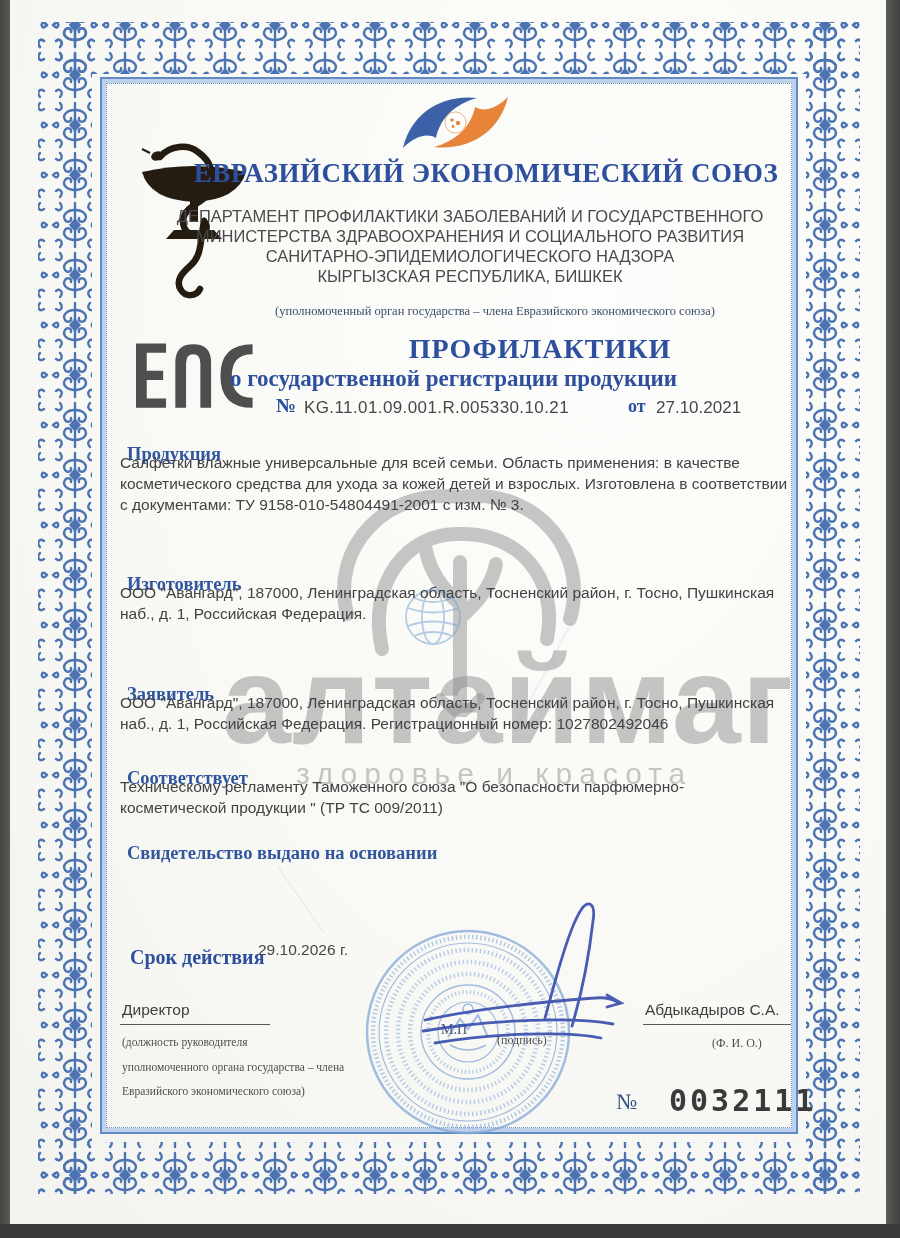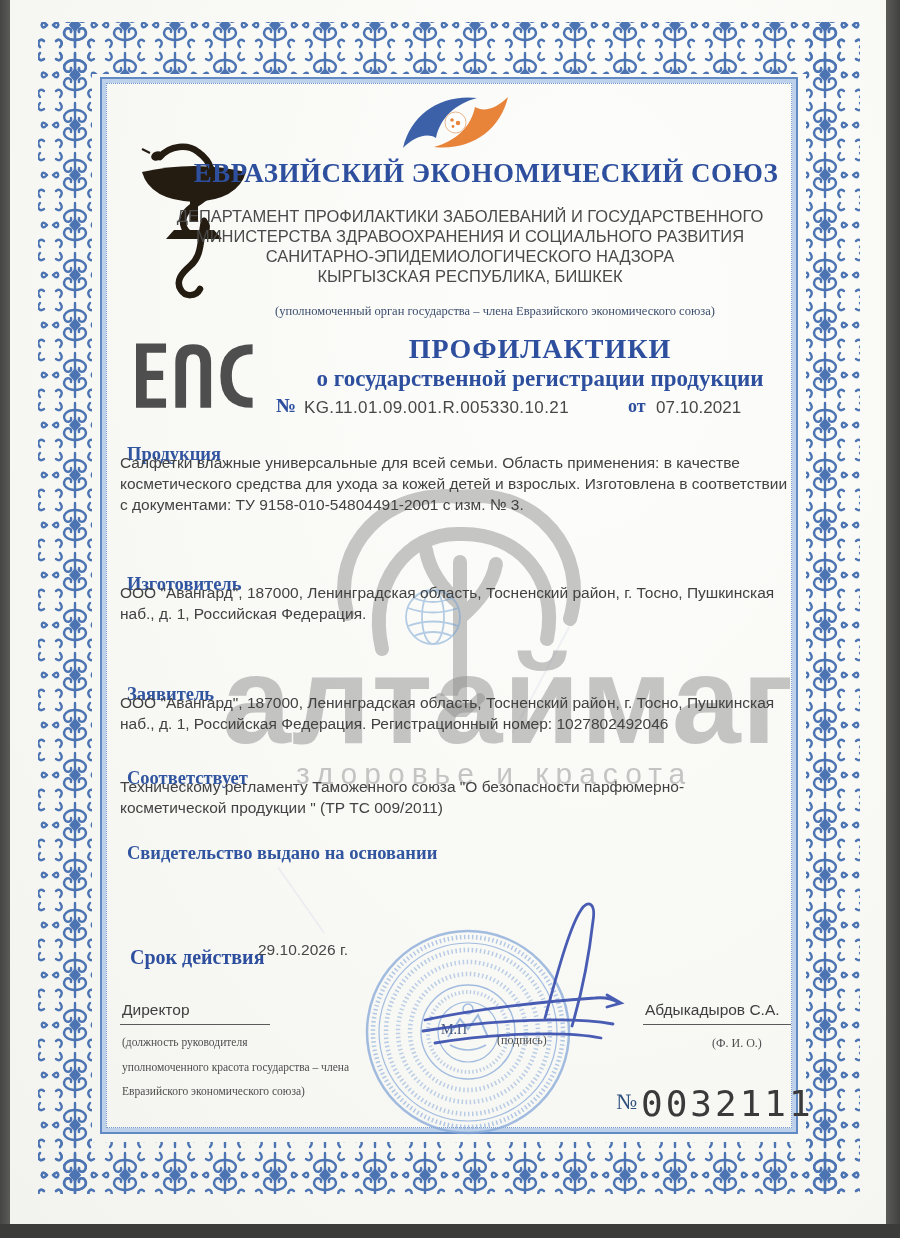--- a/index.html
+++ b/index.html
@@ -17,21 +17,21 @@
   .frame-inner{position:absolute;inset:0;border:4px solid #bdd1ea;}
   .frame-dots{position:absolute;inset:0;border:1px dotted #7096cd;}
   
   .union-title{left:180px;top:158px;width:612px;text-align:center;
      font-family:"Liberation Serif",serif;font-weight:bold;font-size:27px;color:#2d4f9e;letter-spacing:.5px;}
   .dept{left:140px;top:206px;width:660px;text-align:center;font-size:16.5px;line-height:20px;color:#4a4a4a;}
   .auth-note{left:180px;top:304px;width:630px;text-align:center;
      font-family:"Liberation Serif",serif;font-size:12.5px;color:#3c4e6d;}
   .cert-title{left:260px;top:333px;width:560px;text-align:center;
      font-family:"Liberation Serif",serif;font-weight:bold;font-size:28px;color:#2d4f9e;letter-spacing:1px;}
-  .cert-subtitle{left:230px;top:366px;width:620px;text-align:center;
+  .cert-subtitle{left:230px;top:366px;width:620px;
      font-family:"Liberation Serif",serif;font-weight:bold;font-size:23px;color:#2d4f9e;}
   .num-sign{left:276px;top:394px;font-family:"Liberation Serif",serif;font-weight:bold;font-size:20px;color:#2d4f9e;}
   .num-val{left:304px;top:398px;font-size:17px;color:#474747;letter-spacing:.4px;}
   .date-label{left:628px;top:396px;font-family:"Liberation Serif",serif;font-weight:bold;font-size:18px;color:#2d4f9e;}
   .date-val{left:656px;top:398px;font-size:17px;color:#474747;}
   
   .sec-h{left:127px;font-family:"Liberation Serif",serif;font-weight:bold;font-size:18.5px;color:#31559f;margin-top:8px;}
   .sec-b{left:120px;width:668px;font-size:15.5px;line-height:21px;color:#424242;}
   .h1{top:436px}.b1{top:452px}
   .h2{top:566px}.b2{top:582px}
@@ -44,21 +44,21 @@
   .pos-title{left:122px;top:1001px;font-size:15.5px;color:#3f3f3f;}
   .sig-line-left{left:120px;top:1024px;width:150px;border-bottom:1.5px solid #5a5a5a;}
   .sig-line-right{left:643px;top:1024px;width:148px;border-bottom:1.5px solid #5a5a5a;}
   .note{font-family:"Liberation Serif",serif;font-size:11.5px;color:#4e4e4e;}
   .n1{left:122px;top:1036px}.n2{left:122px;top:1061px}.n3{left:122px;top:1085px}
   .mp{left:441px;top:1022px;font-family:Liberation Serif, serif;font-size:14px;color:#44567a;}
   .sig-caption{left:497px;top:1033px;font-family:"Liberation Serif",serif;font-size:12px;color:#4e4e4e;}
   .fio-name{left:645px;top:1001px;font-size:15.5px;color:#3f3f3f;}
   .fio-caption{left:692px;top:1036px;font-family:"Liberation Serif",serif;font-size:12px;color:#4e4e4e;margin-left:20px;}
   .serial-sign{left:616px;top:1089px;font-family:"Liberation Serif",serif;font-size:22px;color:#31517f;}
-  .serial-num{left:641px;top:1083px;font-family:"DejaVu Sans Mono",monospace;font-size:36px;color:#3a3a3a;letter-spacing:3px;}
+  .serial-num{left:669px;top:1083px;font-family:"DejaVu Sans Mono",monospace;font-size:30px;color:#3a3a3a;letter-spacing:3px;font-weight:bold;}
   
   .wm-brand{left:222px;top:638px;font-size:124px;font-weight:bold;color:#8f8f8f;opacity:.5;letter-spacing:1px;line-height:1;white-space:nowrap;text-align:center;}
   .wm-tagline{left:296px;top:757px;font-size:30px;color:#b7b7b7;opacity:.8;letter-spacing:7px;white-space:nowrap;}
   .z-wm{z-index:2}.z-content{z-index:5}.z-stamp{z-index:4}.z-sig{z-index:6}.z-border{z-index:3}
 </style>
 </head>
 <body>
 
 <div class="page">
 
@@ -156,21 +156,21 @@
       <path d="M55,91 V27 Q55,2 80,2 Q105,2 105,27 V91 H90 V29 Q90,16 80,16 Q70,16 70,29 V91 Z"></path>
       <path d="M163,2 Q118,2 118,46 Q118,91 163,91 V77 Q134,77 134,46 Q134,16 163,16 Z"></path>
     </g>
   </svg>
 
   <div class="abs cert-title z-content">ПРОФИЛАКТИКИ</div>
   <div class="abs cert-subtitle z-content">о государственной регистрации продукции</div>
   <span class="abs num-sign z-content">№</span>
   <span class="abs num-val z-content">KG.11.01.09.001.R.005330.10.21</span>
   <span class="abs date-label z-content">от</span>
-  <span class="abs date-val z-content">07.10.2021</span>
+  <span class="abs date-val z-content">27.10.2021</span>
 
   <div class="abs sec-h h1 z-content">Продукция</div>
   <div class="abs sec-b b1 z-content">Салфетки влажные универсальные для всей семьи. Область применения: в качестве косметического средства для ухода за кожей детей и взрослых. Изготовлена в соответствии с документами: ТУ 9158-010-54804491-2001 с изм. № 3.</div>
 
   <div class="abs sec-h h2 z-content">Изготовитель</div>
   <div class="abs sec-b b2 z-content">ООО "Авангард", 187000, Ленинградская область, Тосненский район, г. Тосно, Пушкинская наб., д. 1, Российская Федерация.</div>
 
   <div class="abs sec-h h3 z-content">Заявитель</div>
   <div class="abs sec-b b3 z-content">ООО "Авангард", 187000, Ленинградская область, Тосненский район, г. Тосно, Пушкинская наб., д. 1, Российская Федерация. Регистрационный номер: 1027802492046</div>
 
@@ -206,21 +206,21 @@
       <path d="M212,95 L226,103 L212,107"></path>
       <path d="M28,131 C100,119 180,117 218,124"></path>
       <path d="M40,143 C100,133 172,131 206,138"></path>
     </g>
   </svg>
 
   <span class="abs pos-title z-content">Директор</span>
   <div class="abs sig-line-left z-content"></div>
   <div class="abs sig-line-right z-content"></div>
   <span class="abs note n1 z-content">(должность руководителя</span>
-  <span class="abs note n2 z-content">уполномоченного красота государства – члена</span>
+  <span class="abs note n2 z-content">уполномоченного органа государства – члена</span>
   <span class="abs note n3 z-content">Евразийского экономического союза)</span>
   <span class="abs mp z-content">М.П</span>
   <span class="abs sig-caption z-content">(подпись)</span>
   <span class="abs fio-name z-content">Абдыкадыров С.А.</span>
   <span class="abs fio-caption z-content">(Ф. И. О.)</span>
 
   <span class="abs serial-sign z-content">№</span>
   <span class="abs serial-num z-content">0032111</span>
 
   <div class="abs scratch" style="left:540px;top:620px;width:2px;height:120px;transform:rotate(28deg);"></div>

